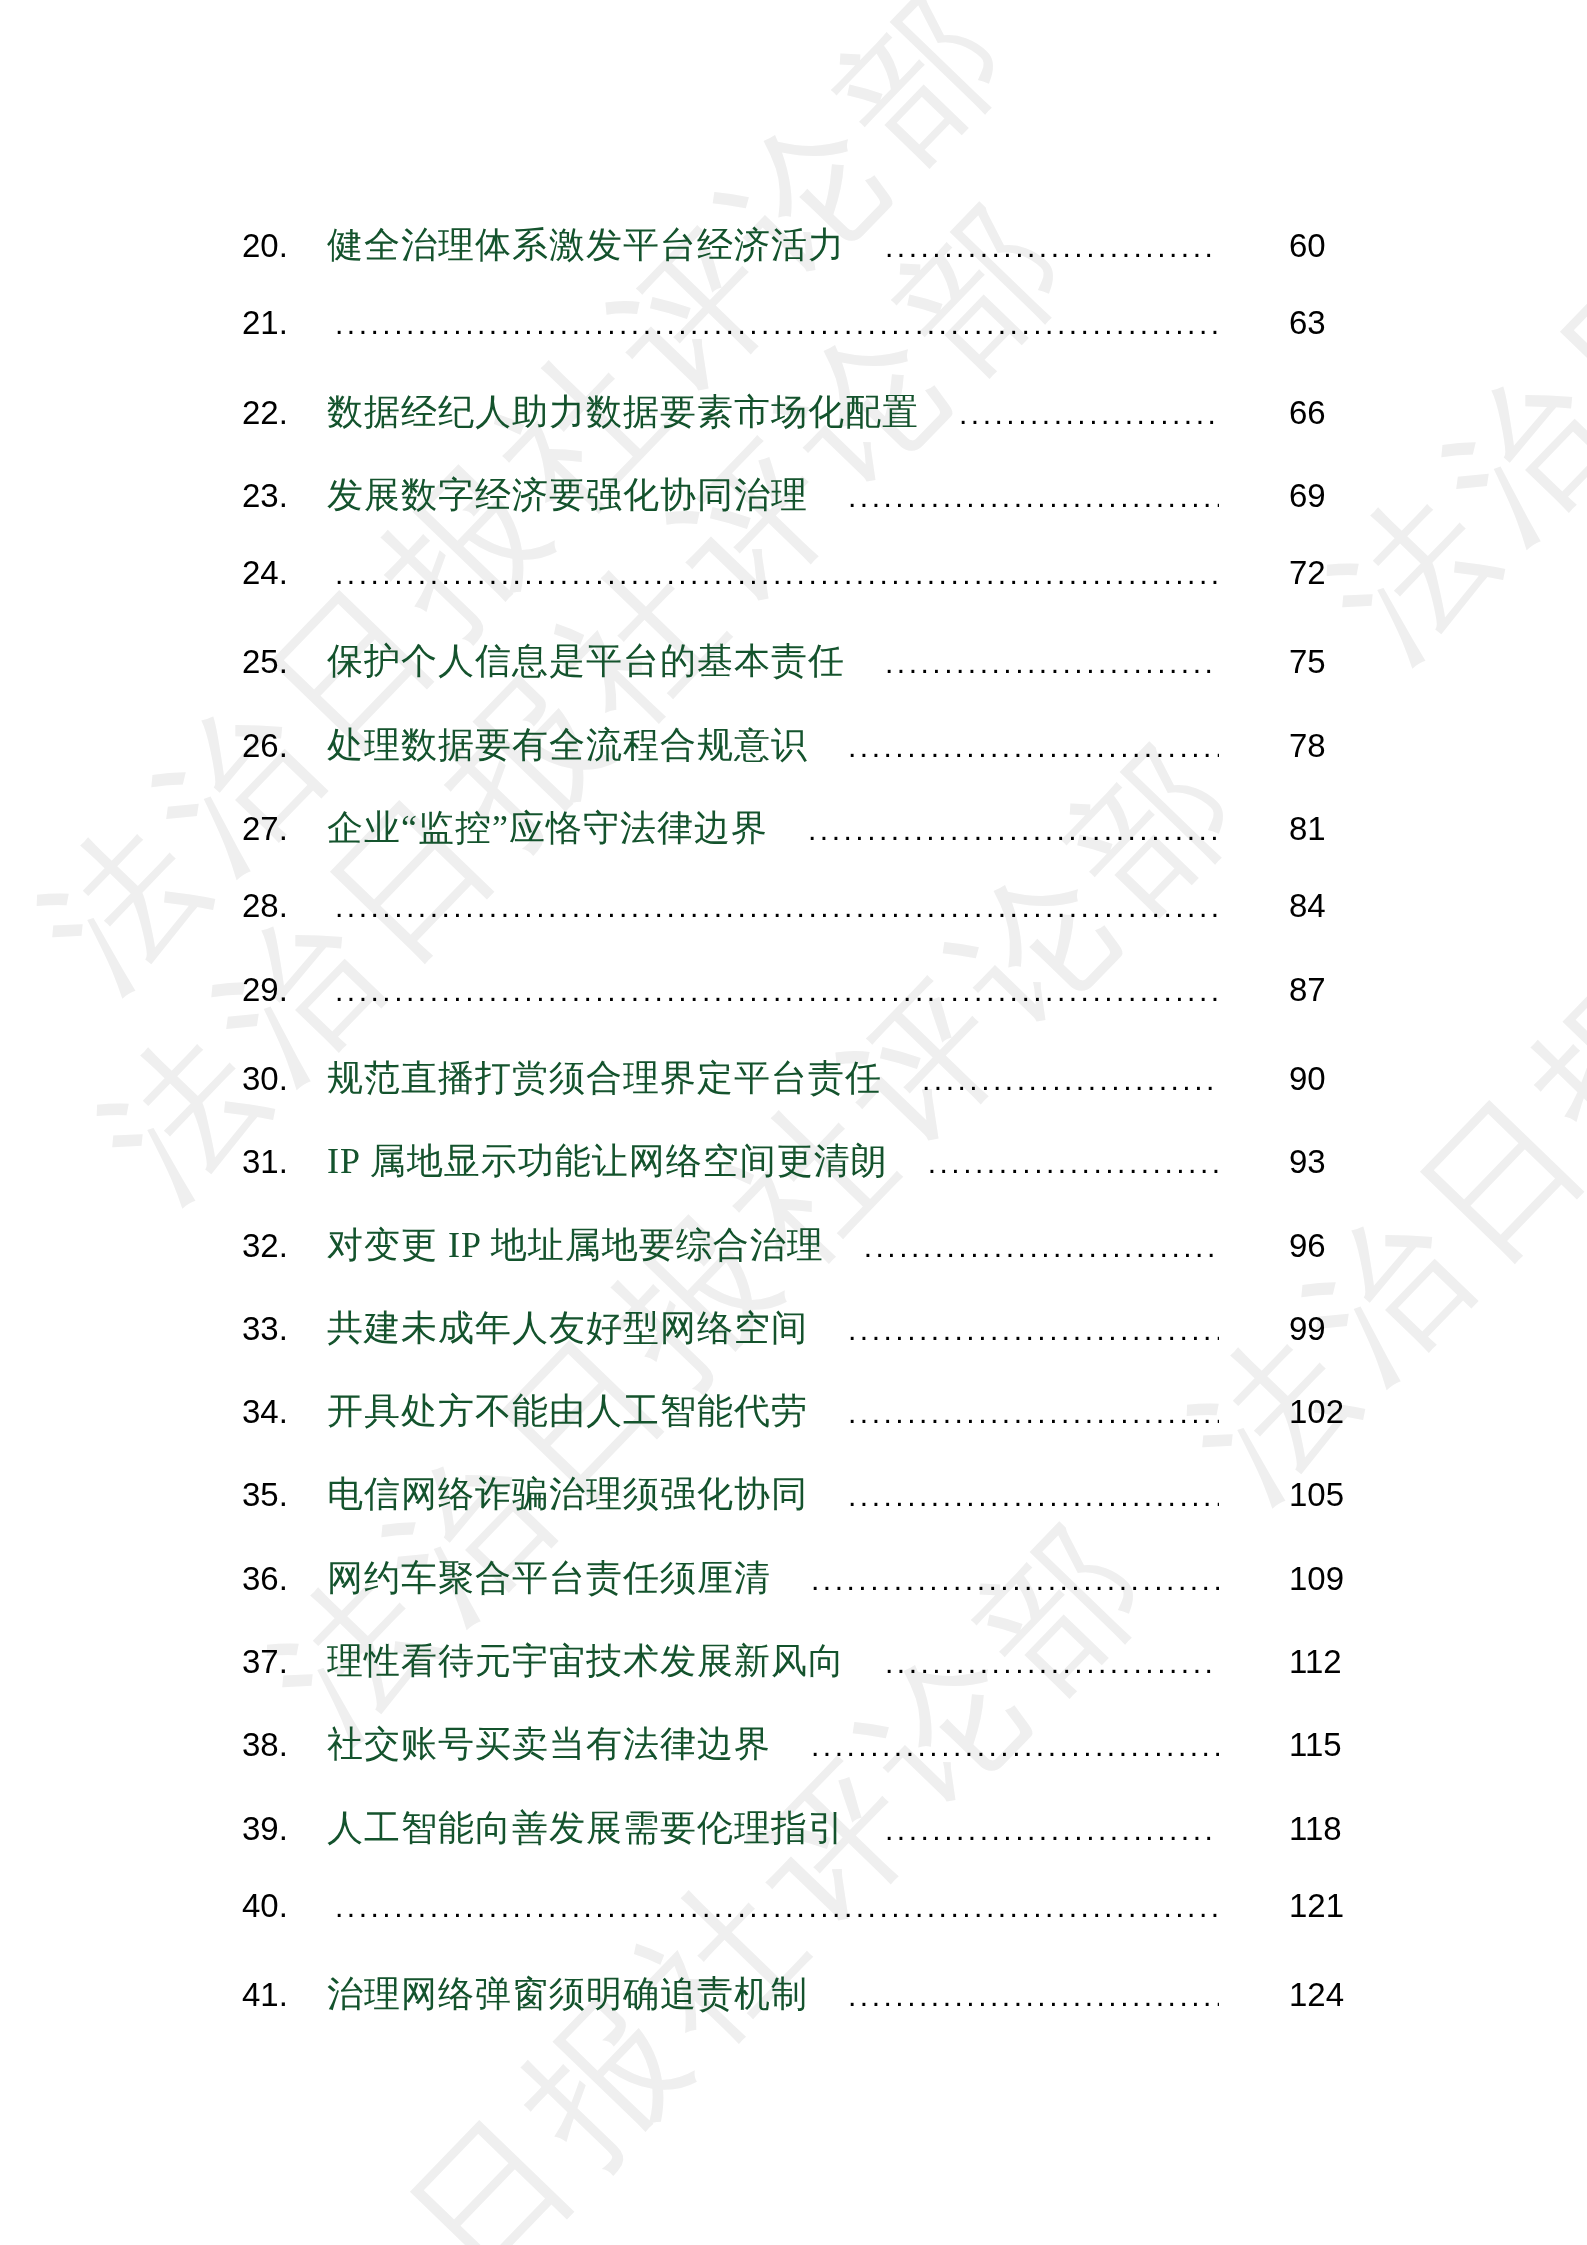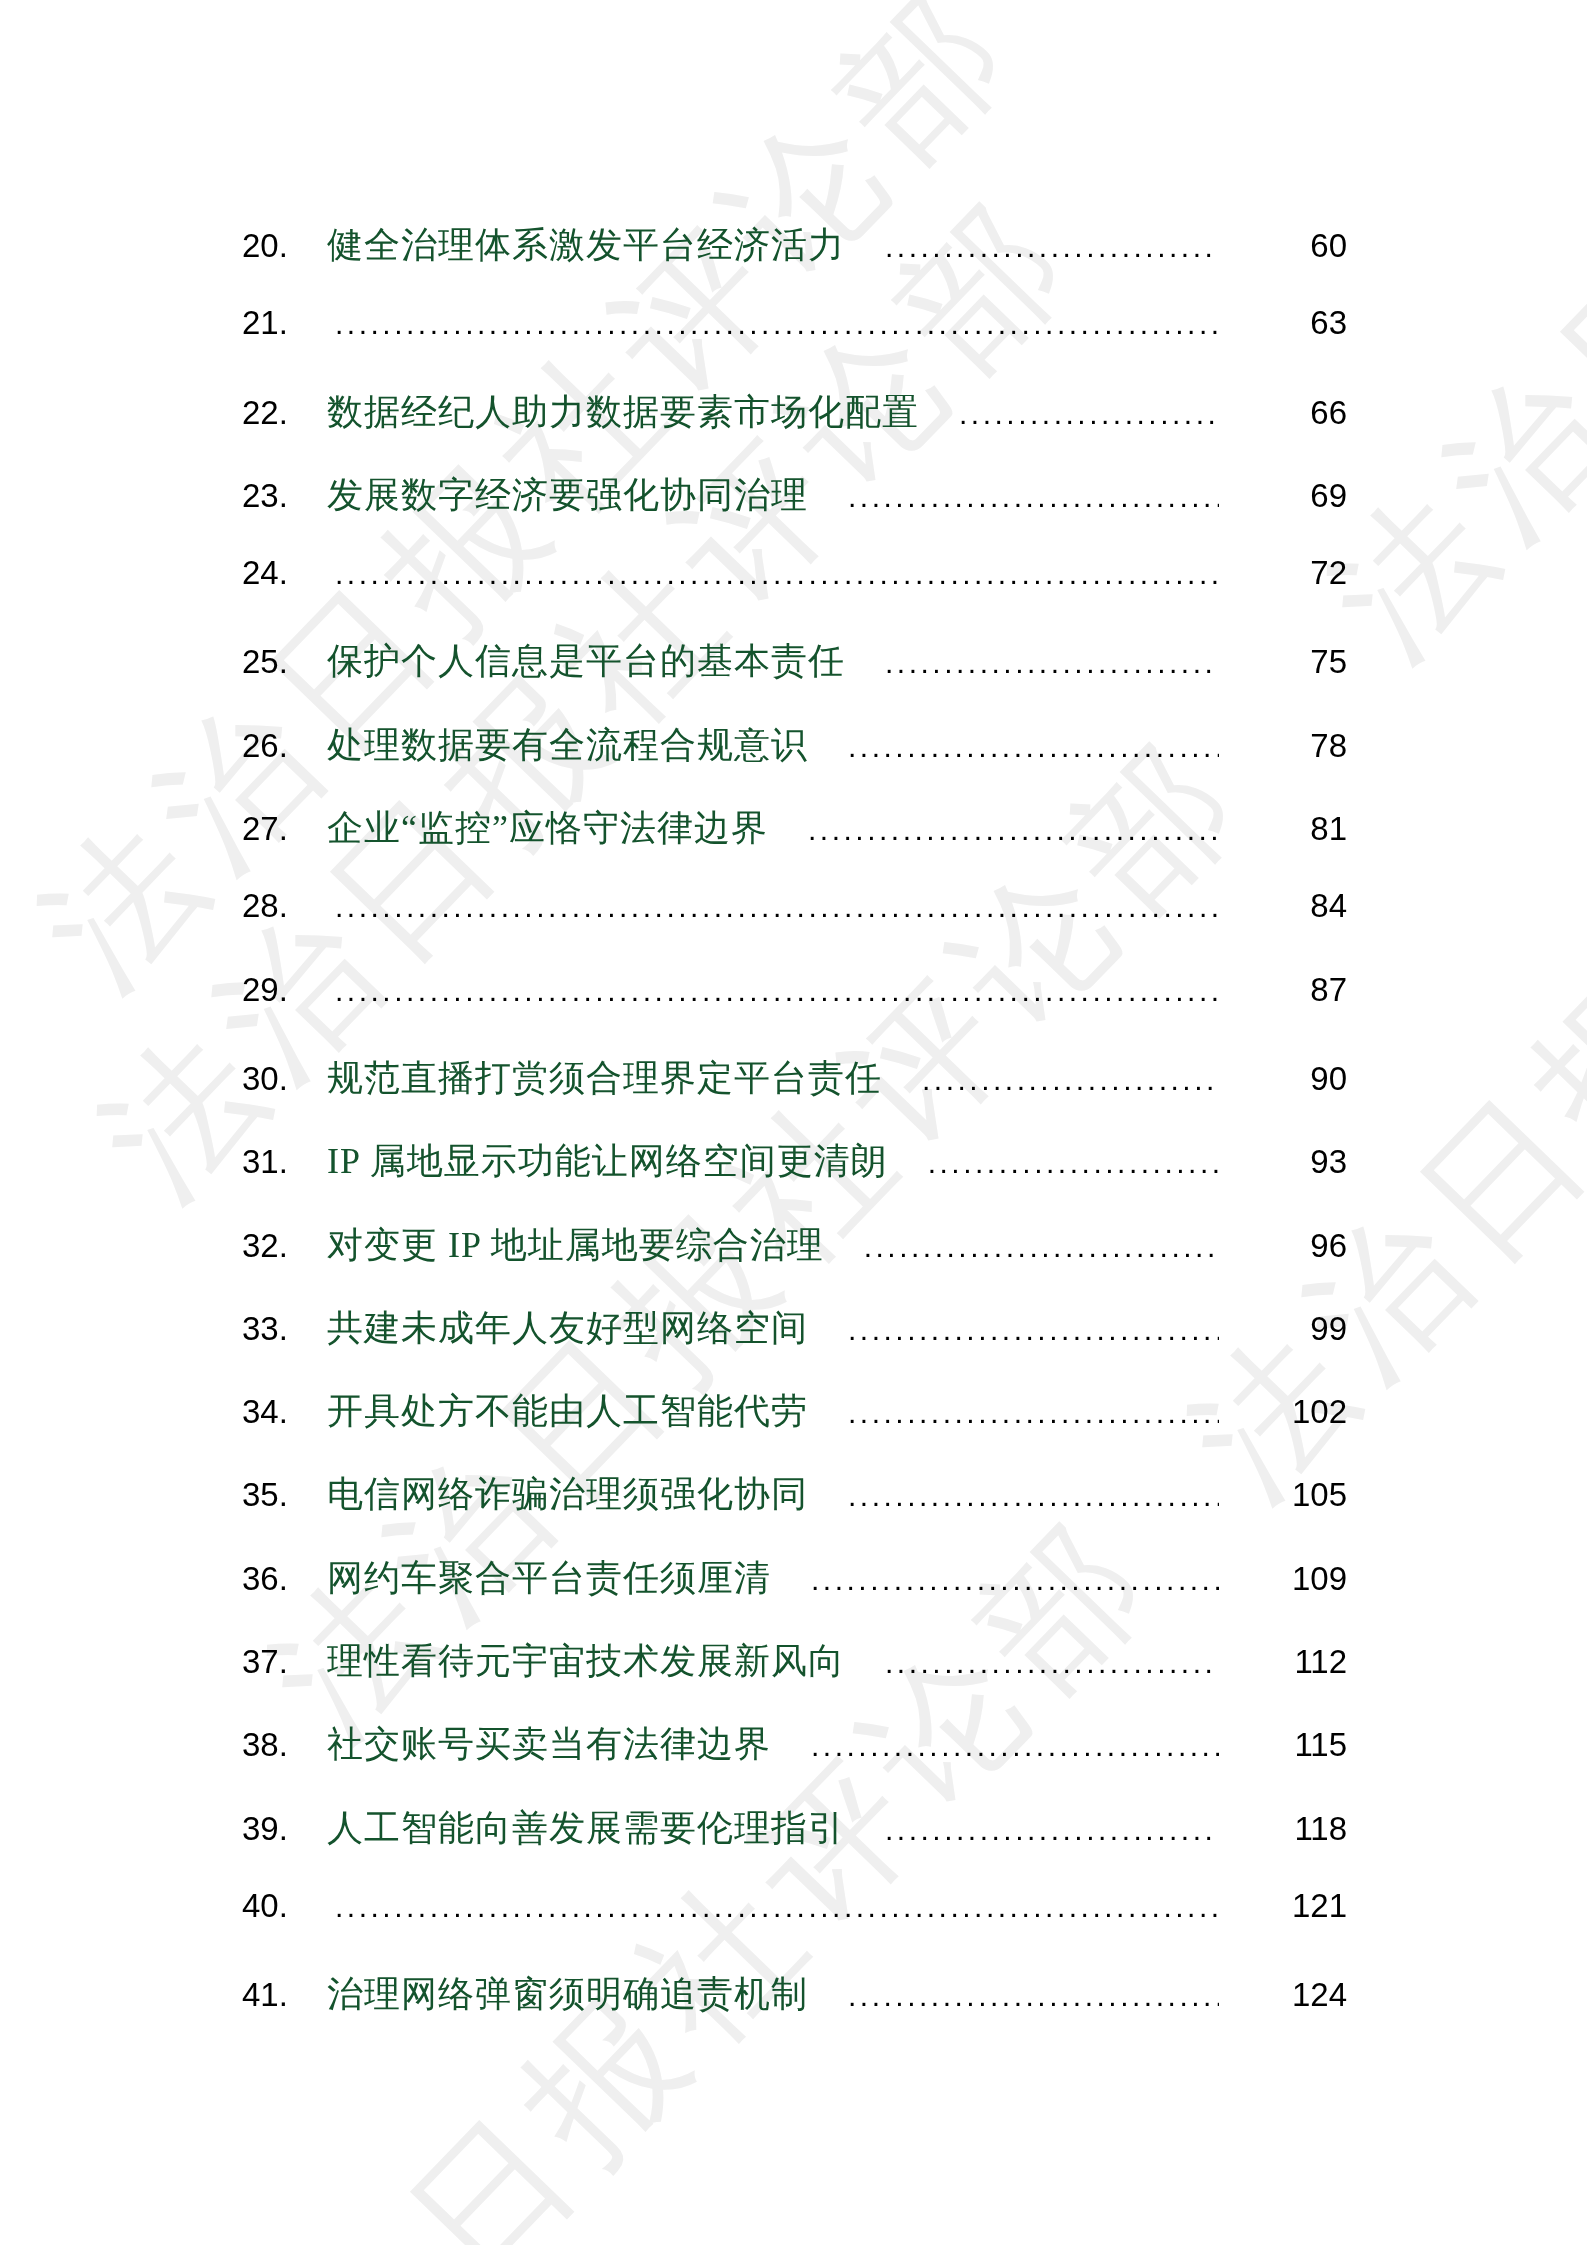--- a/index.html
+++ b/index.html
@@ -66,21 +66,21 @@
     overflow: hidden;
     white-space: nowrap;
     margin: 0 10px 0 8px;
     font-family: "Liberation Sans", sans-serif;
     font-size: 30px;
     letter-spacing: 3.5px;
     color: #000000;
   }
   .toc-page {
     flex: 0 0 58px;
-    text-align: right;
+    text-align: left;
     font-family: "Liberation Sans", sans-serif;
     font-size: 33px;
     color: #000000;
     margin-left: 28px;
   }
 </style>
 </head>
 <body>
 
 <div class="page">

